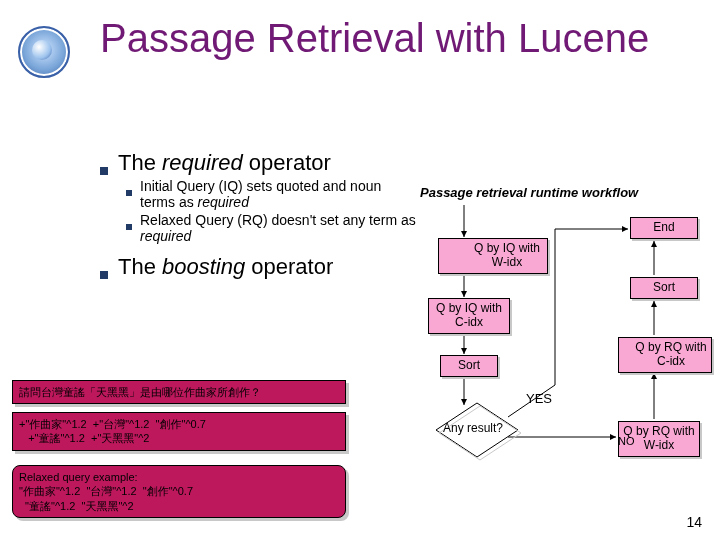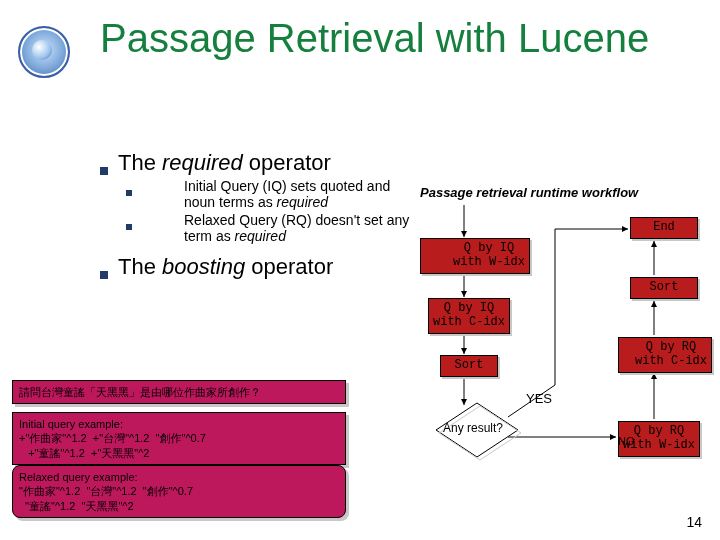--- a/index.html
+++ b/index.html
@@ -32,35 +32,35 @@
     border-radius: 50%;
     background: radial-gradient(circle at 35% 35%, #fff 0%, #9ec4ee 60%, #3a60a8 100%);
   }
   h1.title {
     position: absolute;
     left: 100px; top: 16px;
     margin: 0;
     font-size: 40px;
     line-height: 1.1;
     font-weight: 400;
-    color: #15803d;
+    color: #701a75;
     font-family: Verdana, Arial, sans-serif;
     width: 560px;
   }
   .content {
     position: absolute;
     left: 100px; top: 150px;
     width: 320px;
     font-size: 14px;
   }
   .bullet-row { display: flex; align-items: baseline; margin-bottom: 2px; }
   .sq { width: 8px; height: 8px; background: #223a66; margin-right: 10px; flex: 0 0 auto; position: relative; top: 5px;}
   .sq-small { width: 6px; height: 6px; background: #223a66; margin-right: 8px; flex: 0 0 auto; position: relative; top: 5px;}
   .lvl1 { font-size: 22px; }
-  .lvl2 { font-size: 14px; margin-left: 26px; gap: 44px; }
+  .lvl2 { font-size: 14px; margin-left: 26px; }
   .italic { font-style: italic; }
   .boost-table { margin-left: 52px; }
   .boost-row { display: flex; align-items: baseline; font-size: 14px; }
   .boost-row .sq-small { }
   .boost-label { width: 110px; }
   .boost-val { }
 
   .box {
     position: absolute;
     border: 1px solid #000;
@@ -83,30 +83,29 @@
   .flow-title {
     position: absolute;
     left: 30px; top: 30px;
     font-style: italic;
     font-weight: bold;
     font-size: 13px;
   }
   .fbox {
     position: absolute;
     border: 1px solid #000;
-    background: #b91c1c;
+    background: #f9a8d4;
     font-size: 12px;
     text-align: center;
     padding: 3px 4px;
     line-height: 1.15;
     box-shadow: 2px 2px 0 #c8c8c8;
-    font-family: Liberation Mono, monospace;
   }
   .f-end   { left: 240px; top:  62px; width: 58px; }
-  .f-iqw   { left:  30px; top:  83px; width: 72px; padding-left: 32px; }
+  .f-iqw   { left:  48px; top:  83px; width: 72px; padding-left: 32px; }
   .f-sort1 { left: 240px; top: 122px; width: 58px; }
   .f-iqc   { left:  38px; top: 143px; width: 72px; }
   .f-rqc   { left: 228px; top: 182px; width: 72px; padding-left: 16px; }
   .f-sort2 { left:  50px; top: 200px; width: 48px; }
   .f-rqw   { left: 228px; top: 266px; width: 72px; }
 
   .diamond {
     position: absolute;
     left: 50px; top: 252px;
     width: 66px; height: 46px;
@@ -164,21 +163,20 @@
         <span>The </span><span class="italic">boosting</span><span> operator</span>
       </span>
     </div>
 
   </div>
 
   <div class="box box-q">
     <span>請問台灣童謠「天黑黑」是由哪位作曲家所創作？</span>
   </div>
   <div class="box box-iq">
-    <div>Initial query example:</div>
     <div class="code-line">+"作曲家"^1.2  +"台灣"^1.2  "創作"^0.7</div>
     <div class="code-line">   +"童謠"^1.2  +"天黑黑"^2</div>
   </div>
   <div class="box box-rq">
     <div>Relaxed query example:</div>
     <div class="code-line">"作曲家"^1.2  "台灣"^1.2  "創作"^0.7</div>
     <div class="code-line">  "童謠"^1.2  "天黑黑"^2</div>
   </div>
 
   <div class="right">

